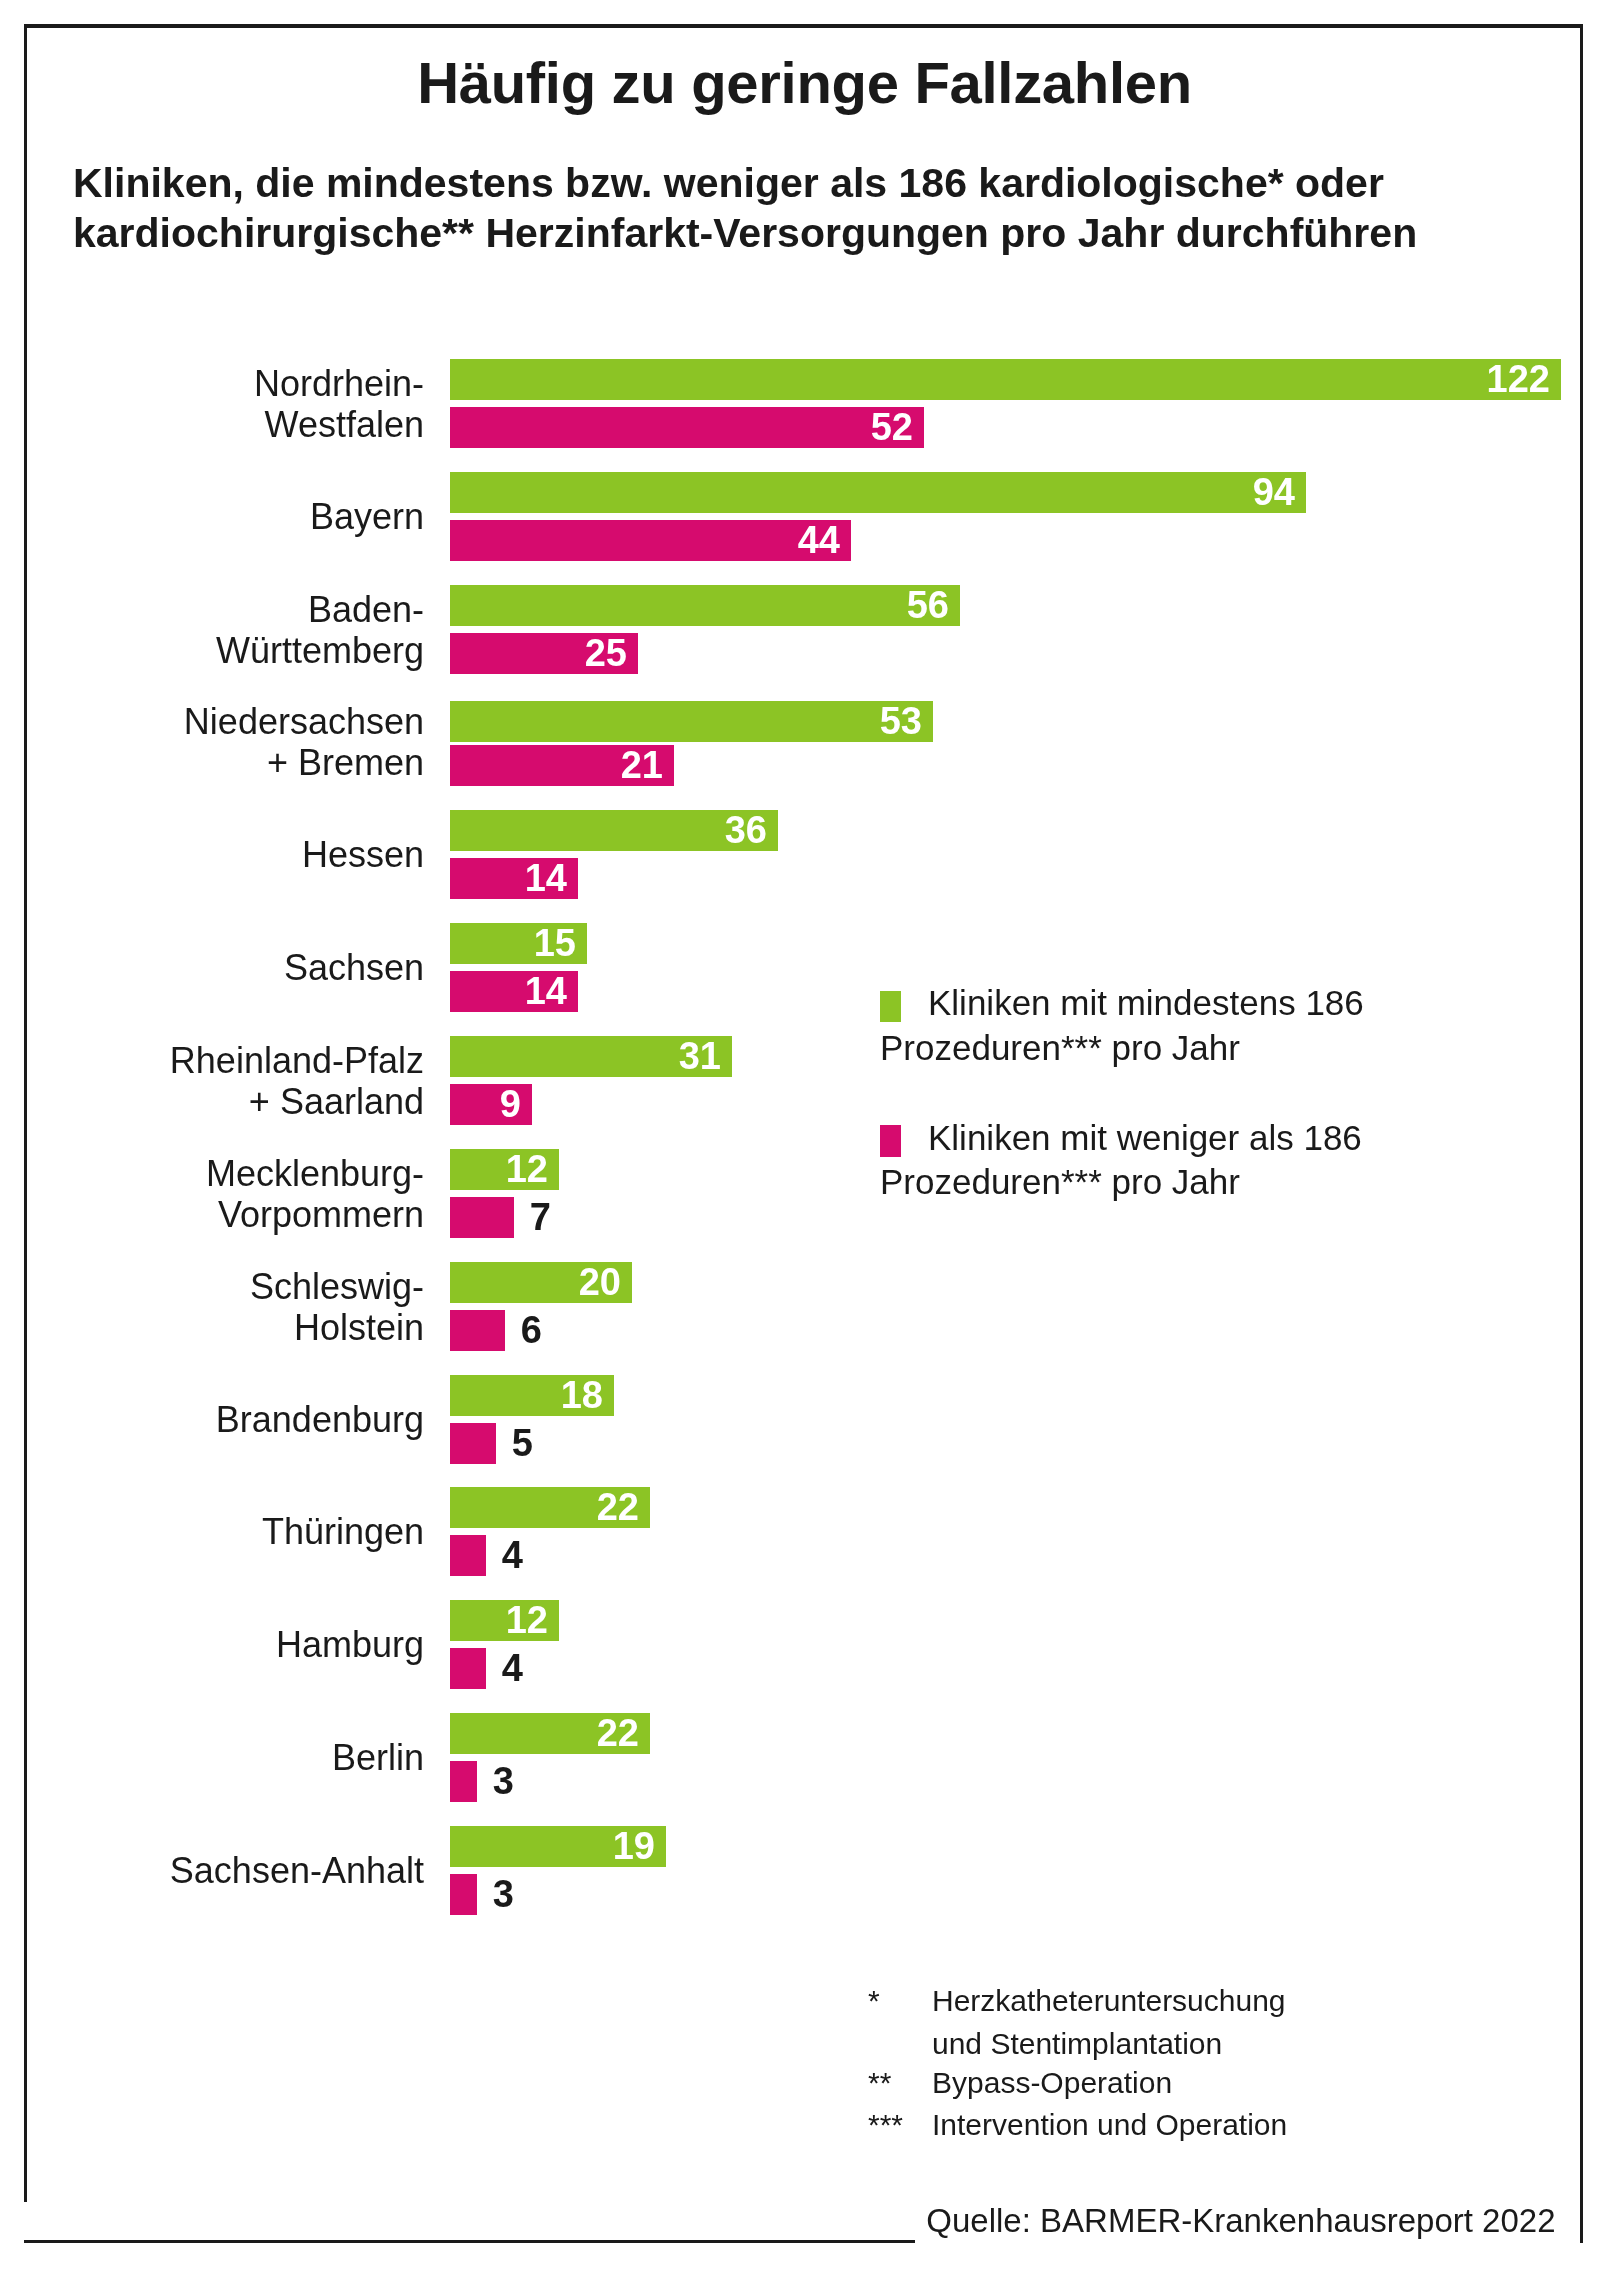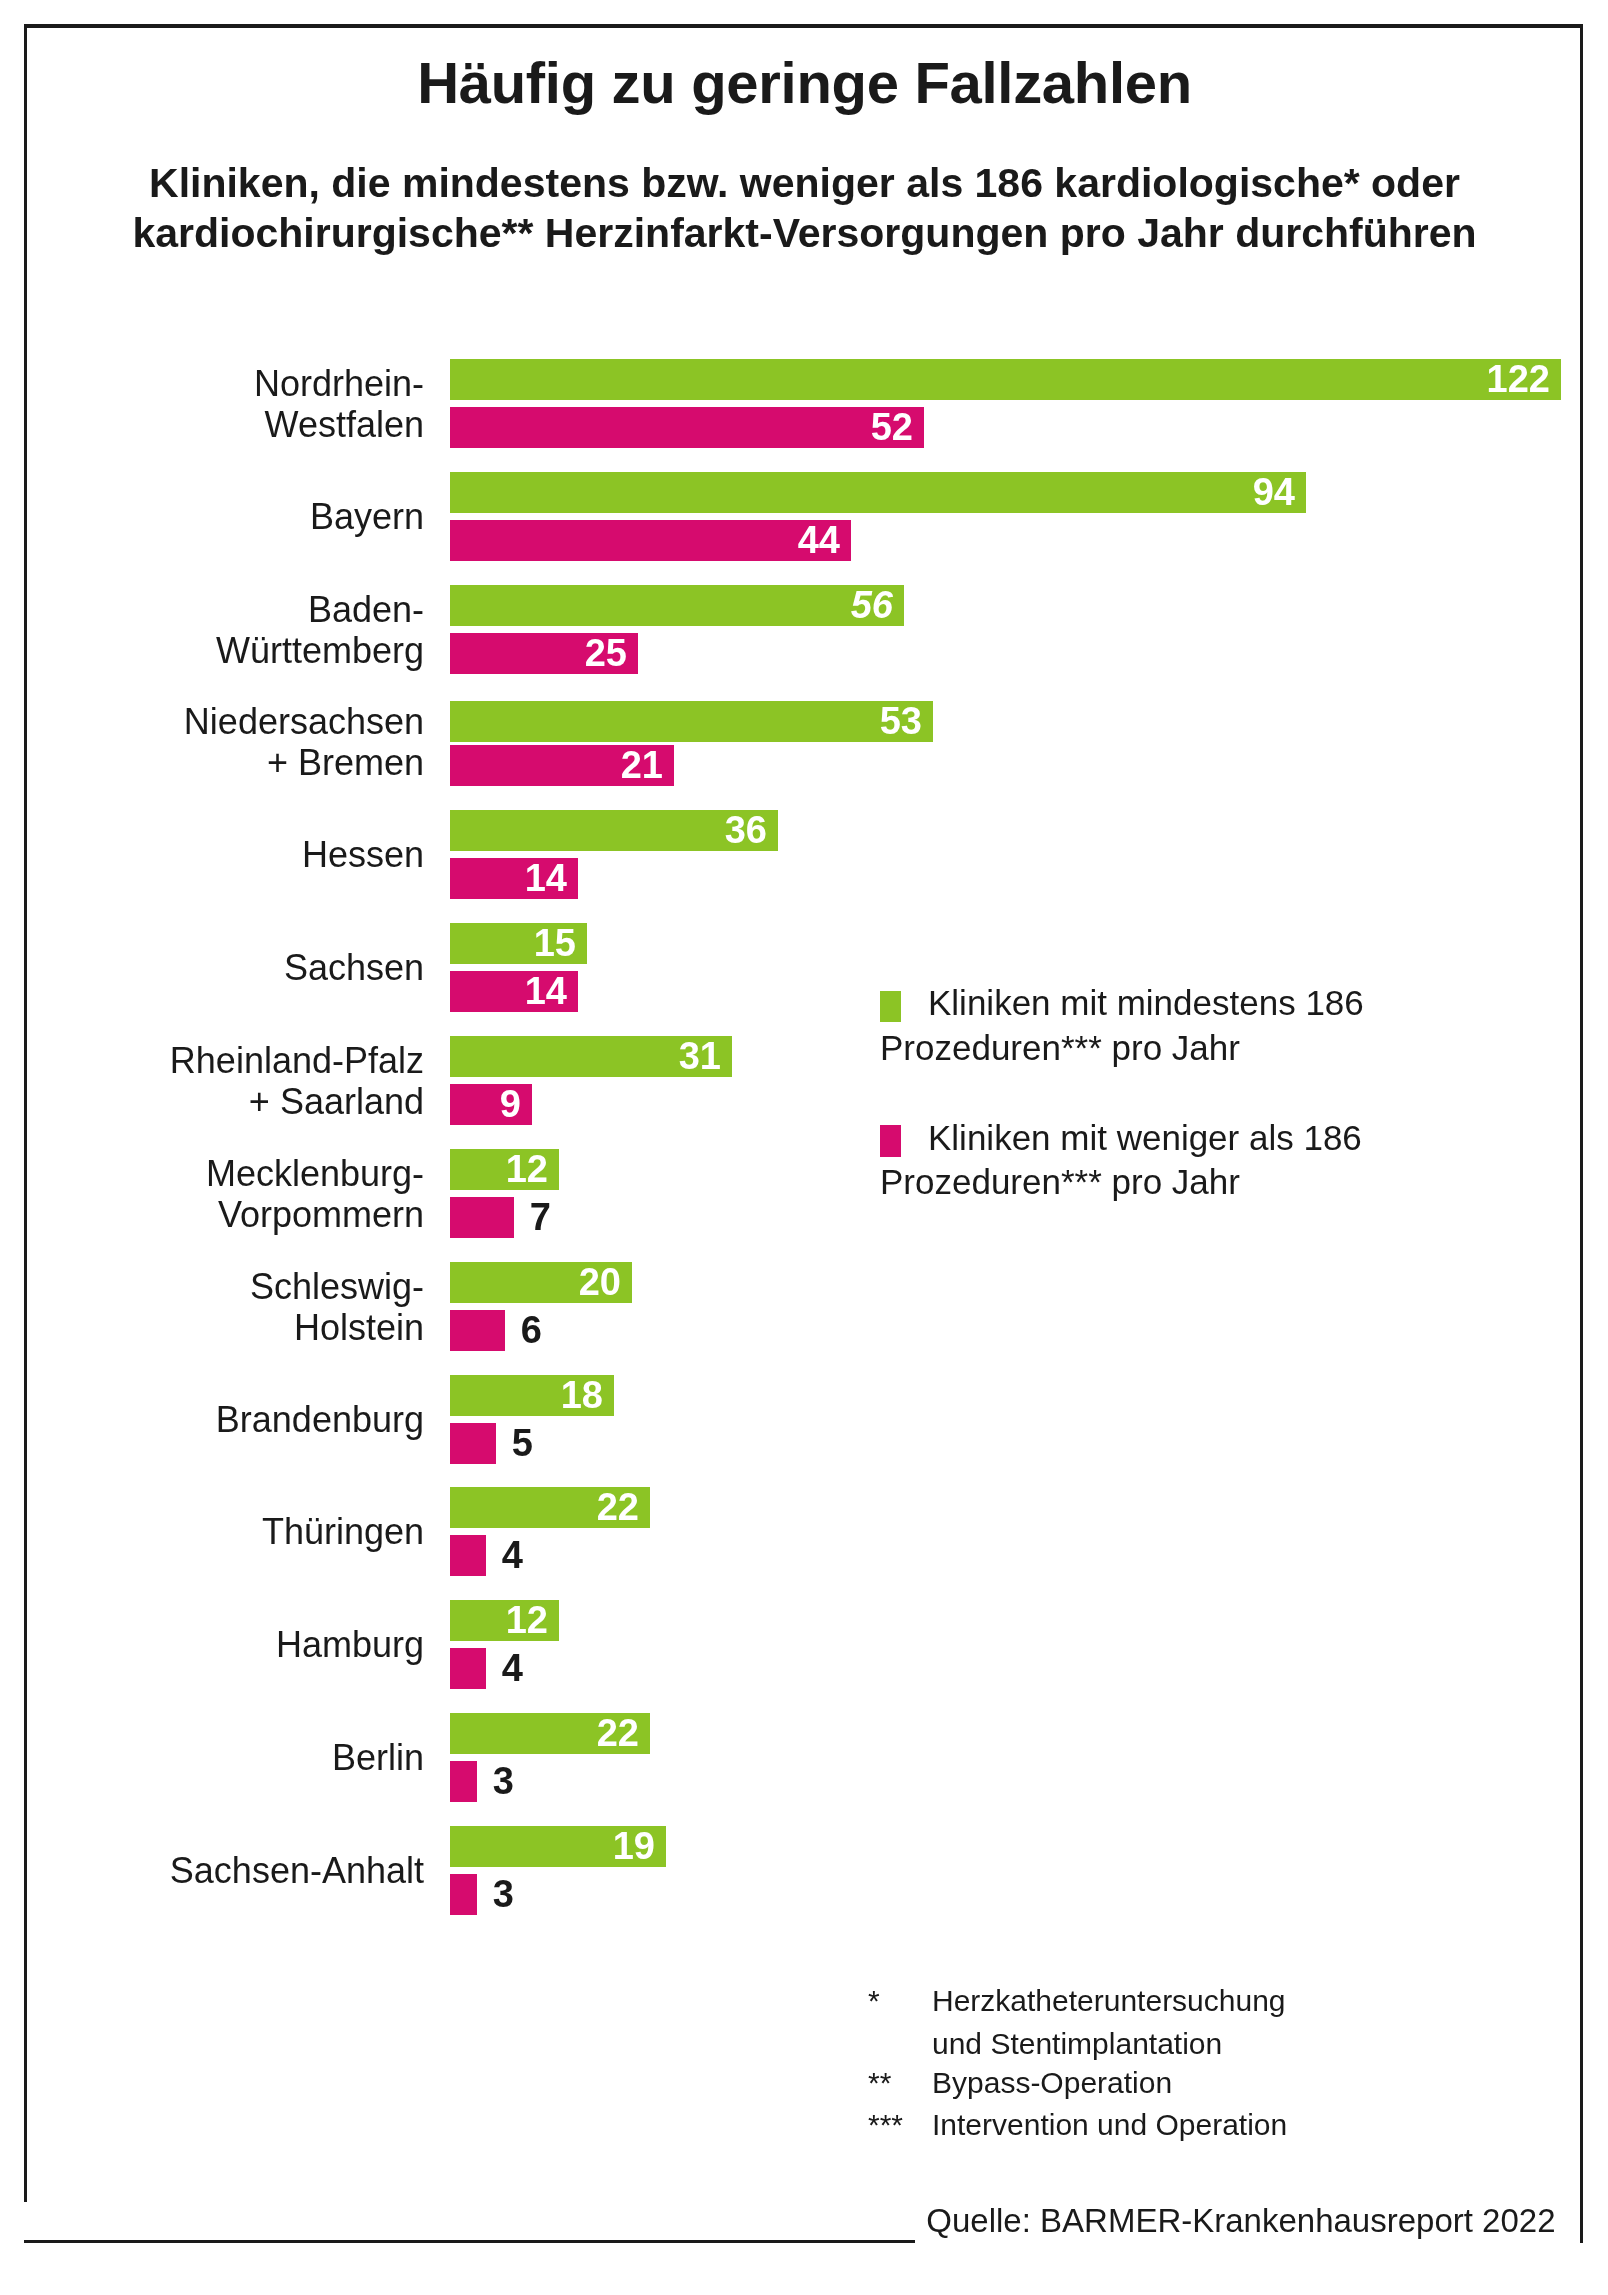--- a/index.html
+++ b/index.html
@@ -57,21 +57,21 @@
     text-align: center;
     font-size: 58px;
     font-weight: bold;
     letter-spacing: -0.3px;
     line-height: 1.05;
   }
   .subtitle {
     position: absolute;
     left: 73px; top: 158px;
     width: 1463px;
-    text-align: center;
+    text-align: left;
     font-size: 41px;
     font-weight: bold;
     line-height: 1.22;
   }
 
   
   #plot {
     position: absolute;
     left: 0; top: 0;
     width: 1609px; height: 2295px;
@@ -208,21 +208,21 @@
         </div>
         <div class="bar pink" style="top: 48px; width: 401px;">
           <span class="bar-value inside">44</span>
         </div>
       </div>
       <div class="row" style="top: 585px; height: 90px;">
         <div class="cat-label" style="top: 3.6px;">
           <div>Baden-</div>
           <div>Württemberg</div>
         </div>
-        <div class="bar green" style="top: 0px; width: 454px; font-style: italic;">
+        <div class="bar green" style="top: 0px; width: 510px;">
           <span class="bar-value inside">56</span>
         </div>
         <div class="bar pink" style="top: 48px; width: 188px;">
           <span class="bar-value inside">25</span>
         </div>
       </div>
       <div class="row" style="top: 697px; height: 90px;">
         <div class="cat-label" style="top: 3.6px;">
           <div>Niedersachsen</div>
           <div>+ Bremen</div>

